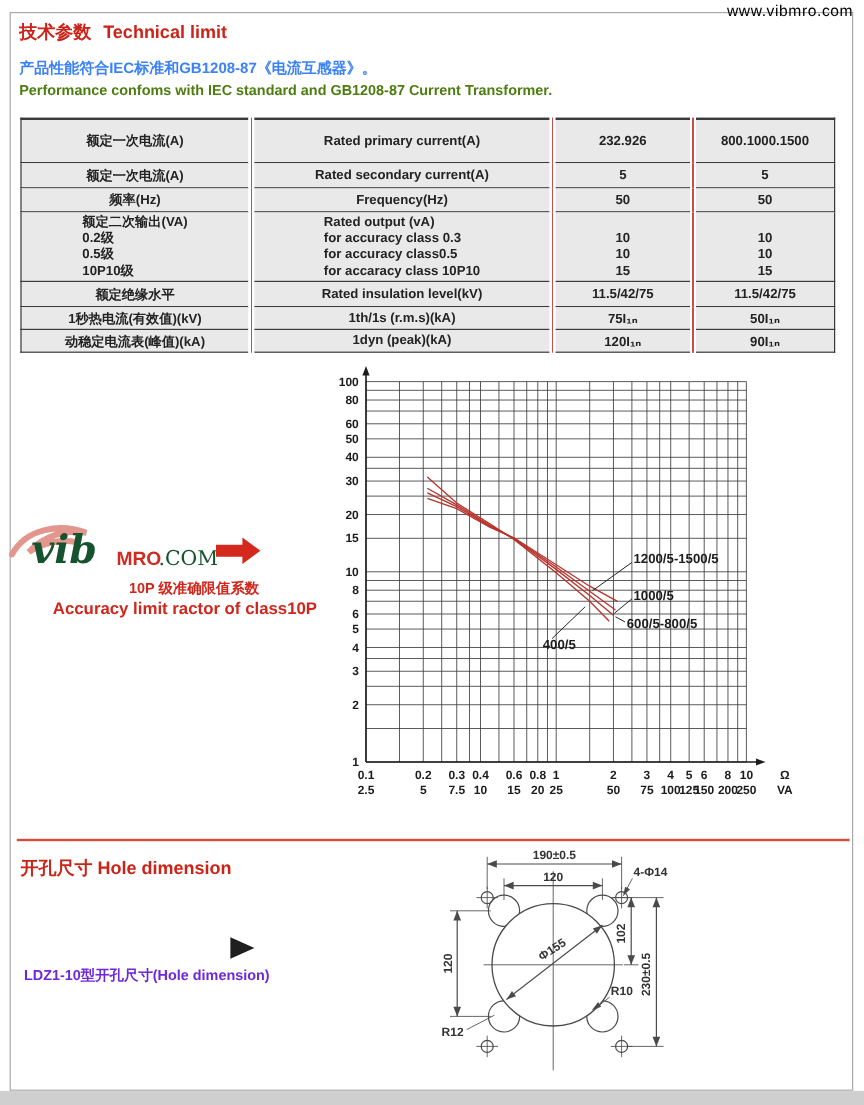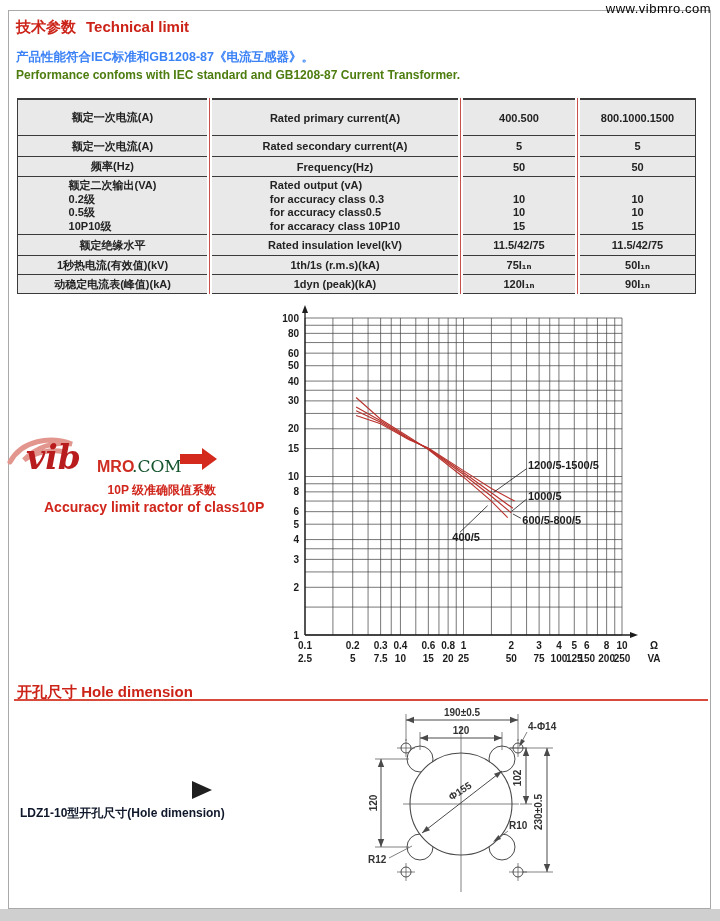--- a/index.html
+++ b/index.html
@@ -28,31 +28,31 @@
   .cell.c-first{border-left:1.6px solid #3a3a3a;}
   .cell.c-last{border-right:1.6px solid #3a3a3a;}
   .vdiv{background:linear-gradient(to right,#ffffff 0,#ffffff 2px,#c9504a 2px,#c9504a 3px,#ffffff 3px,#ffffff 5px);}
   .cell.multi{white-space:pre-line;line-height:13.5px;align-items:flex-start;padding-top:2px;}
   
   #chart-svg{left:268px;top:303px;}
   .tick{font-size:10px;font-weight:bold;fill:#1c1c1c;font-family:"Liberation Sans","DejaVu Sans",sans-serif;}
   .ann{font-size:11px;font-weight:bold;fill:#1c1c1c;font-family:"Liberation Sans","DejaVu Sans",sans-serif;}
   
   #logo-vib{left:26px;top:438px;font-family:"DejaVu Serif",serif;font-style:italic;font-weight:bold;
-            font-size:33px;color:#b91c1c;}
+            font-size:33px;color:#14532d;}
   #logo-mro{left:97px;top:458px;font-size:16px;font-weight:bold;color:#cf2d22;}
   #logo-com{left:132px;top:456px;font-size:17px;color:#14532d;font-family:"DejaVu Serif",serif;}
   #logo-swoosh{left:6px;top:434px;}
   #logo-arrow{left:180px;top:446px;}
   #chart-cap-zh{left:0;top:482px;width:216px;text-align:right;font-size:12px;font-weight:bold;color:#d0261c;}
   #chart-cap-en{left:44px;top:499px;font-size:14px;font-weight:bold;color:#d0261c;}
   
-  #hole-title{left:17px;top:683px;font-size:15px;font-weight:bold;color:#cc2318;}
+  #hole-title{left:17px;top:714px;font-size:15px;font-weight:bold;color:#cc2318;}
   #hole-rule{left:14px;top:699px;width:694px;height:2px;background:#d84b3c;}
-  #hole-caption{left:20px;top:805px;font-size:12px;font-weight:bold;color:#0f172a;}
+  #hole-caption{left:20px;top:805px;font-size:12px;font-weight:bold;color:#6d28d9;}
   #hole-arrow{left:192px;top:781px;width:0;height:0;border-left:20px solid #1f1f1f;
               border-top:9px solid transparent;border-bottom:9px solid transparent;}
   
   #drawing-svg{left:358px;top:700px;}
   .dline{stroke:#4a4a4a;stroke-width:1;fill:none;}
   .dthin{stroke:#4a4a4a;stroke-width:0.7;fill:none;}
   .dfill{fill:#4a4a4a;}
   .dtext{font-size:10px;font-weight:bold;fill:#333;font-family:"Liberation Sans","DejaVu Sans",sans-serif;}
 </style>
 </head>
@@ -68,21 +68,21 @@
   </div>
   <div class="abs" id="desc-zh">产品性能符合IEC标准和GB1208-87《电流互感器》。</div>
   <div class="abs" id="desc-en">Performance confoms with IEC standard and GB1208-87 Current Transformer.</div>
 
   <div class="abs" id="spec-table">
       <div class="trow r0">
         <div class="cell c-first">额定一次电流(A)</div>
         <div class="vdiv"></div>
         <div class="cell">Rated primary current(A)</div>
         <div class="vdiv"></div>
-        <div class="cell">400.500</div>
+        <div class="cell">232.926</div>
         <div class="vdiv"></div>
         <div class="cell c-last">800.1000.1500</div>
       </div>
       <div class="trow r1">
         <div class="cell c-first">额定一次电流(A)</div>
         <div class="vdiv"></div>
         <div class="cell">Rated secondary current(A)</div>
         <div class="vdiv"></div>
         <div class="cell">5</div>
         <div class="vdiv"></div>

